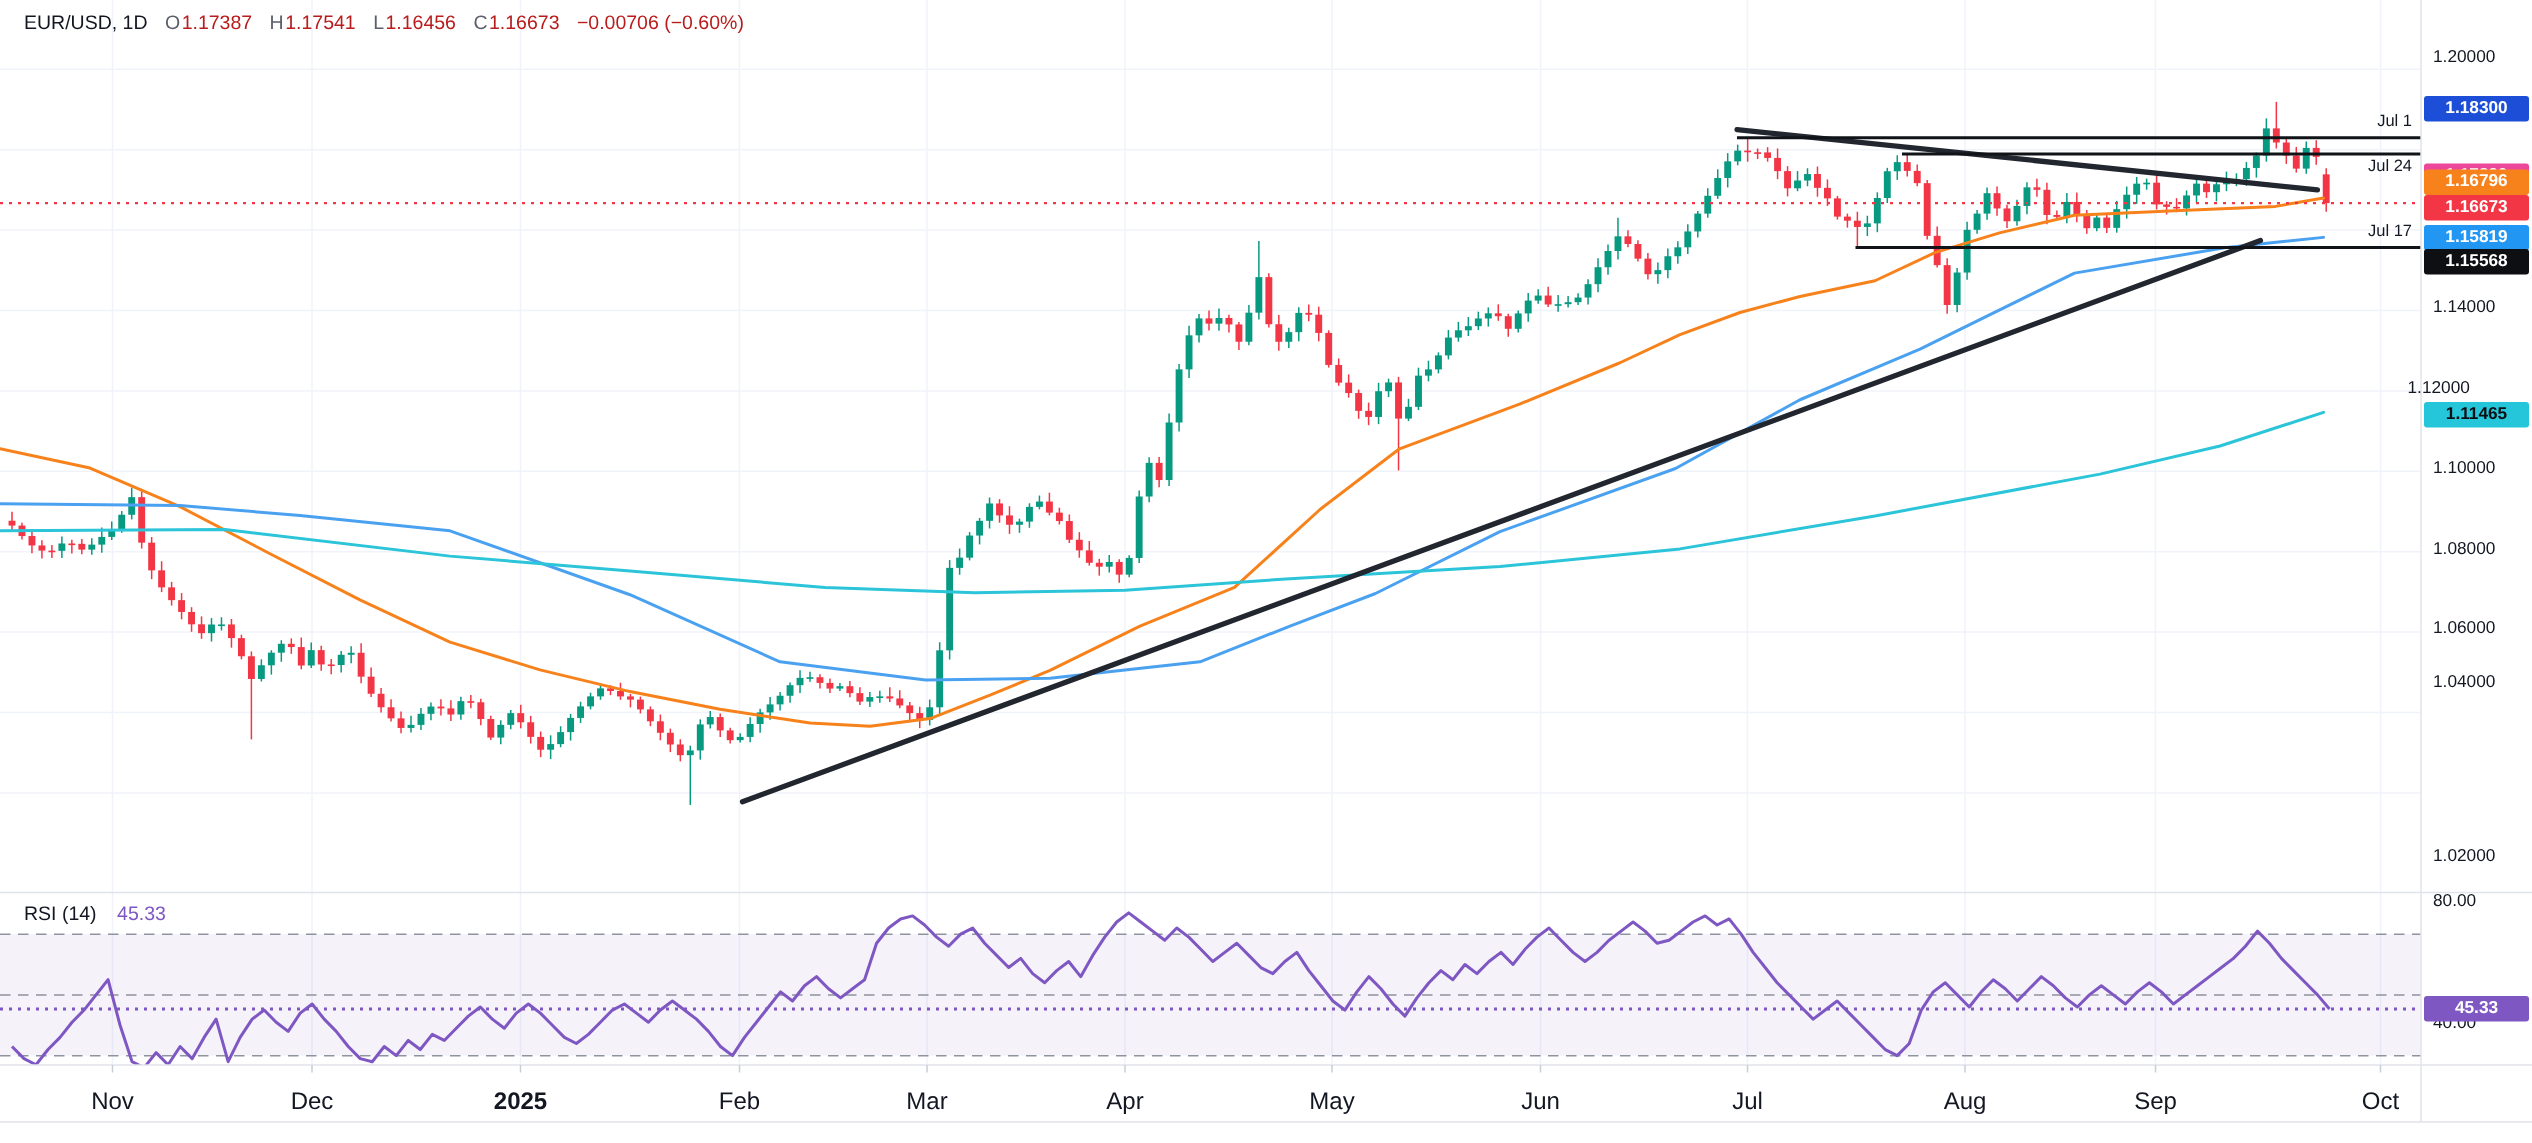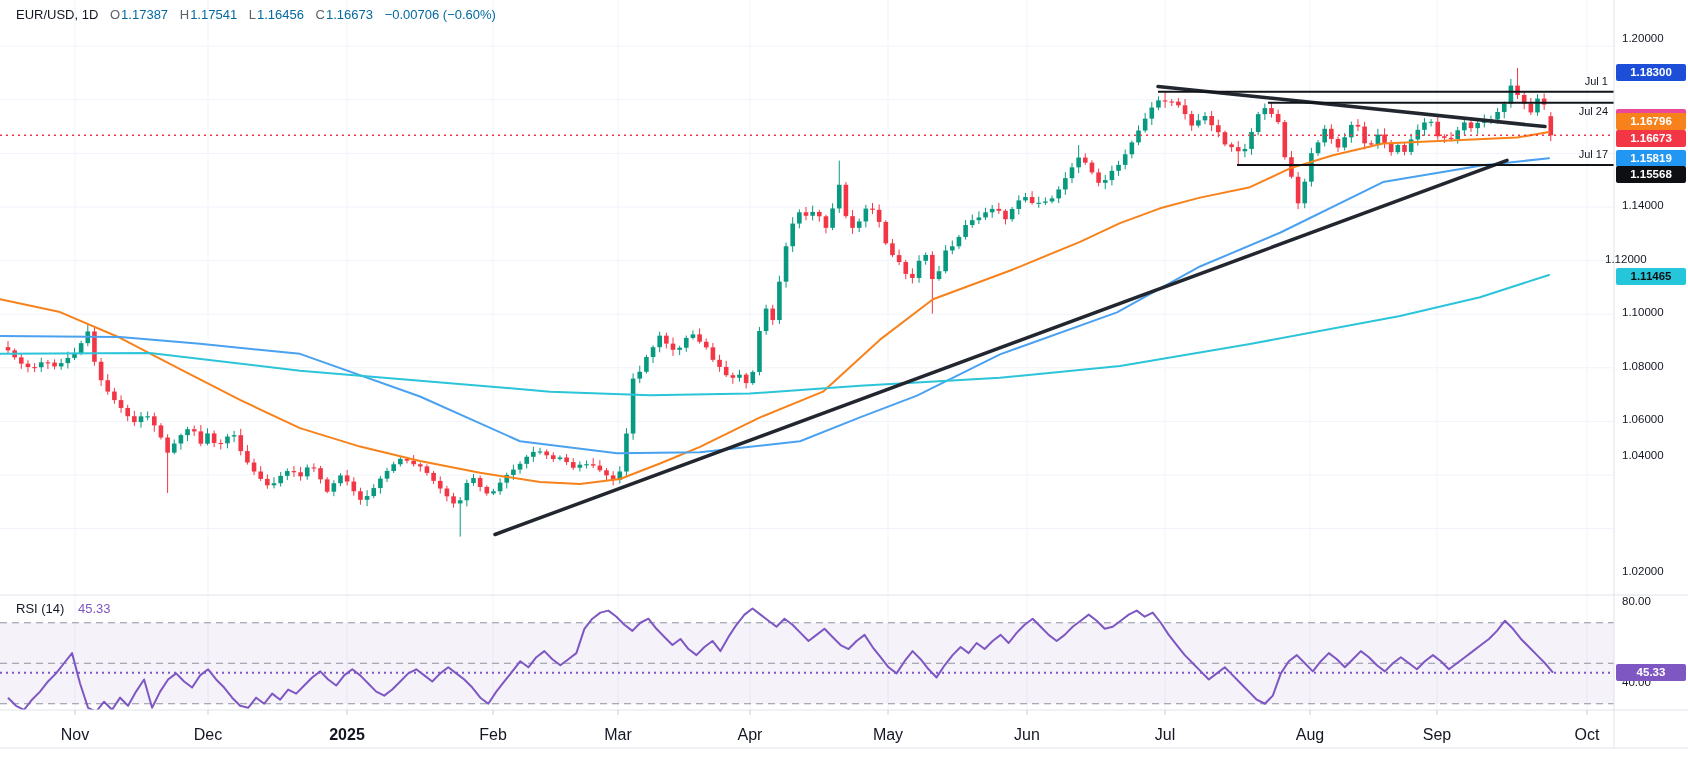--- a/index.html
+++ b/index.html
@@ -2,21 +2,21 @@
 <html><head>
 <meta charset="utf-8">
 <style>
   html,body{margin:0;padding:0;background:#ffffff;font-family:"Liberation Sans",sans-serif;}
   #chart-root{position:relative;width:1688px;height:762px;background:#ffffff;overflow:hidden;}
   #chart-svg{position:absolute;left:0;top:0;}
   .legend-row{position:absolute;left:16px;font-size:13px;color:#131722;white-space:nowrap;z-index:5;}
   .legend-row .sym{color:#131722;}
   .legend-row .k{color:#5d606b;margin-left:8px;}
   .legend-row .v{margin-left:1px;}
-  .red{color:#0369a1;}
+  .red{color:#b91c1c;}
   .orange{color:#f7821b;}
   .blue{color:#2196f3;}
   .cyan{color:#18b8cd;}
   .purple{color:#7e57c2;}
   .axis-label{position:absolute;font-size:11.5px;color:#131722;z-index:3;}
   .badge{position:absolute;left:1616px;width:70px;height:17px;line-height:17px;text-align:center;
          font-size:11.5px;font-weight:600;border-radius:2px;z-index:4;}
   .marker-label{position:absolute;right:80px;font-size:11px;color:#131722;z-index:3;text-align:right;}
   .month-label{position:absolute;top:726px;width:60px;text-align:center;font-size:16px;color:#131722;z-index:3;}
   .month-label.bold{font-weight:700;}

